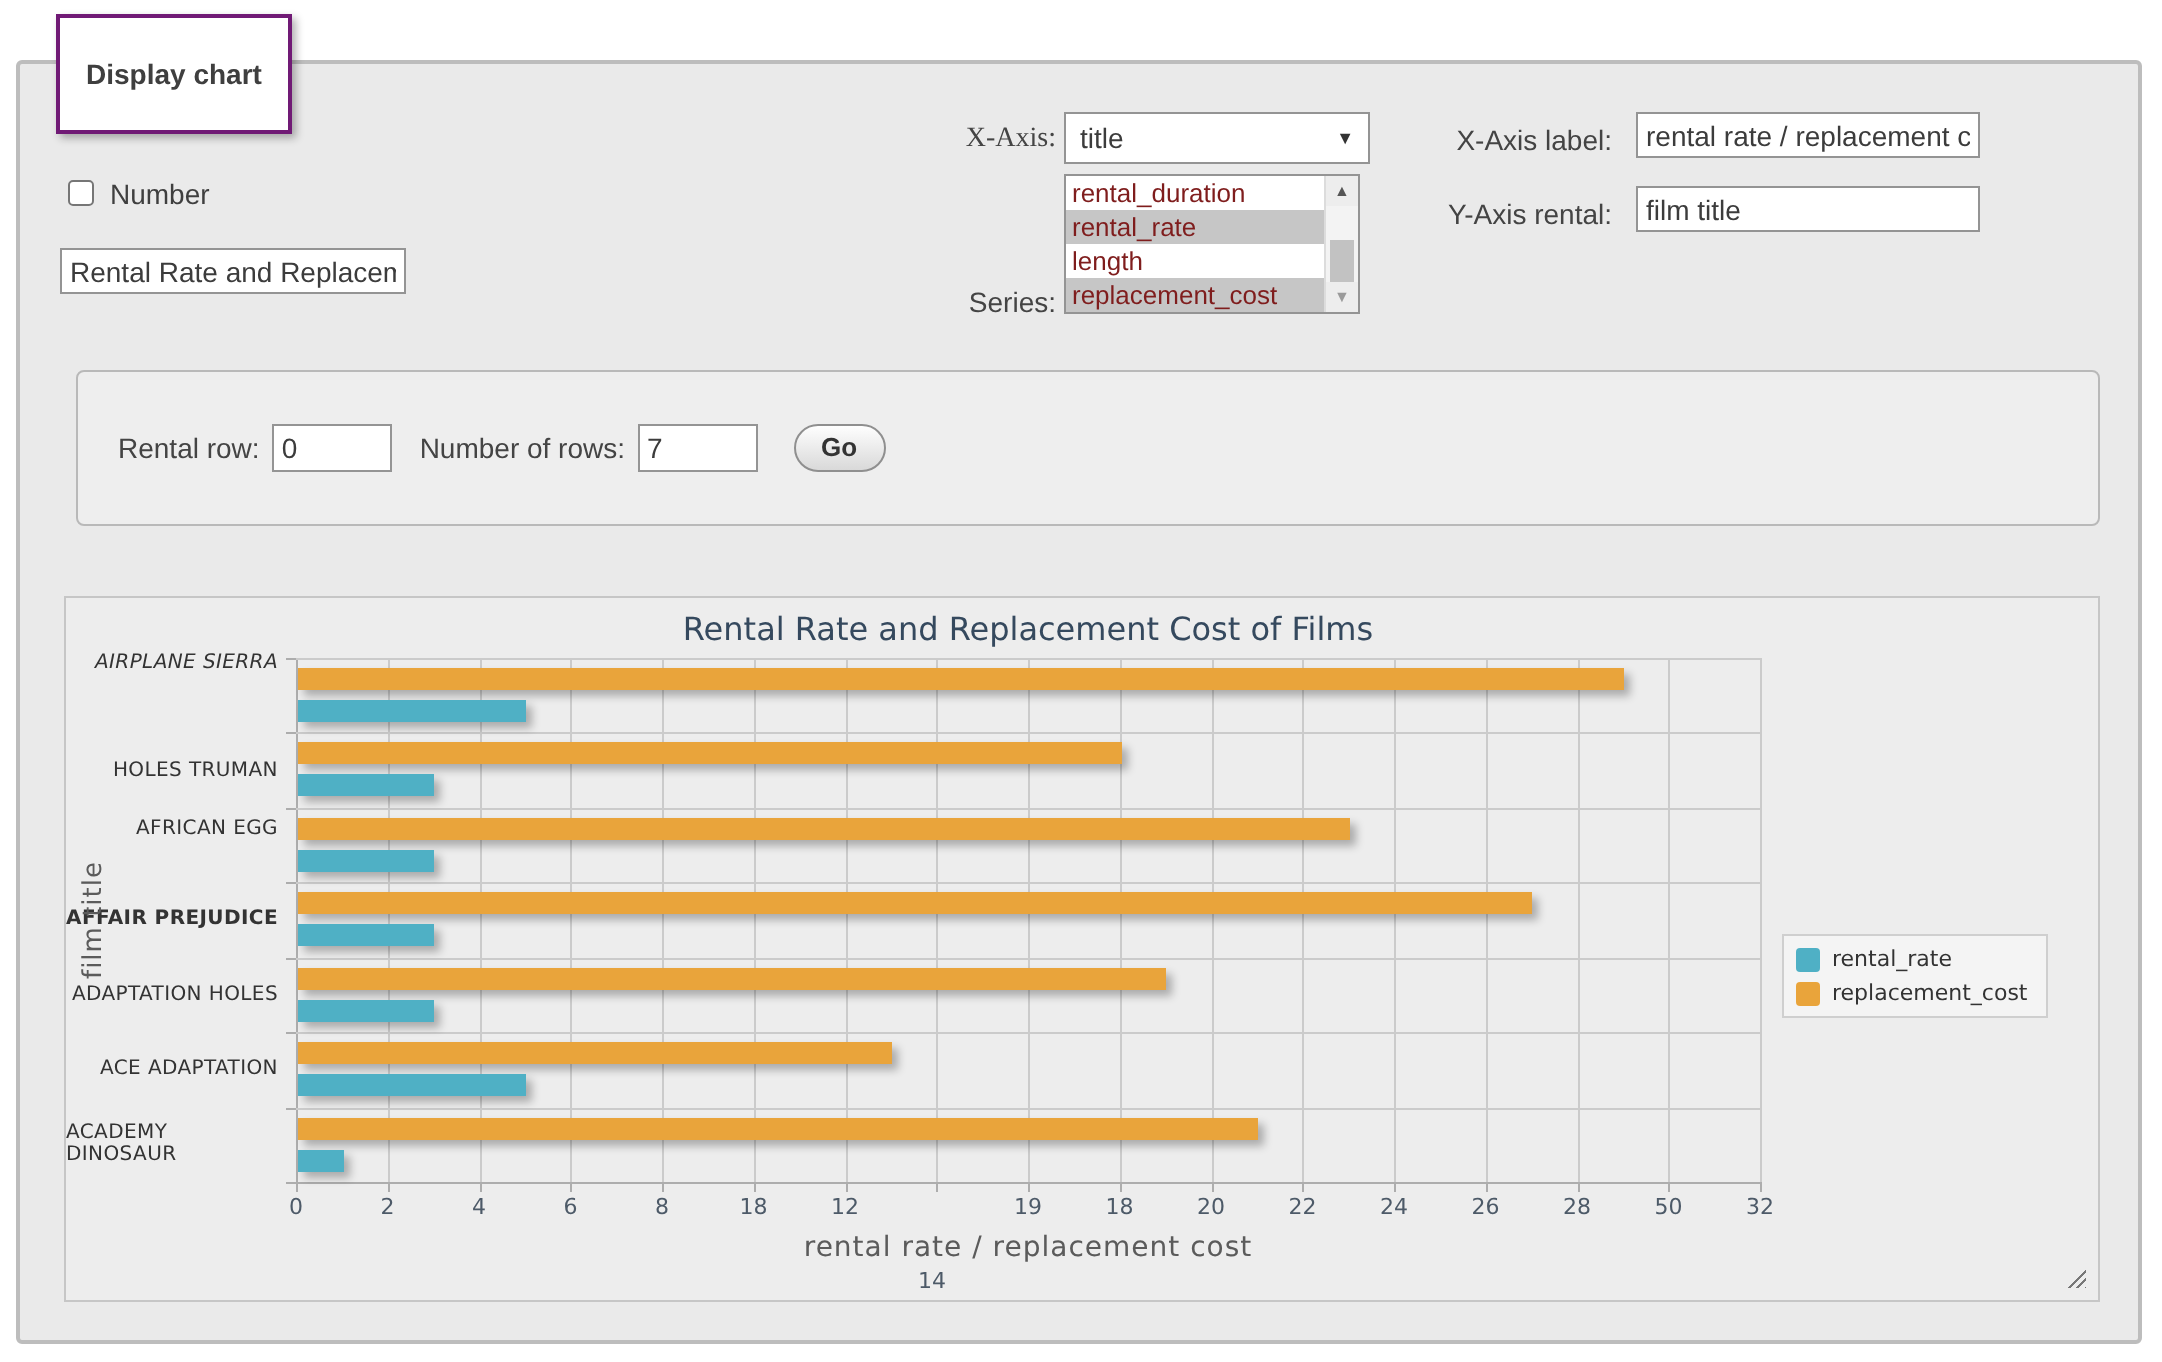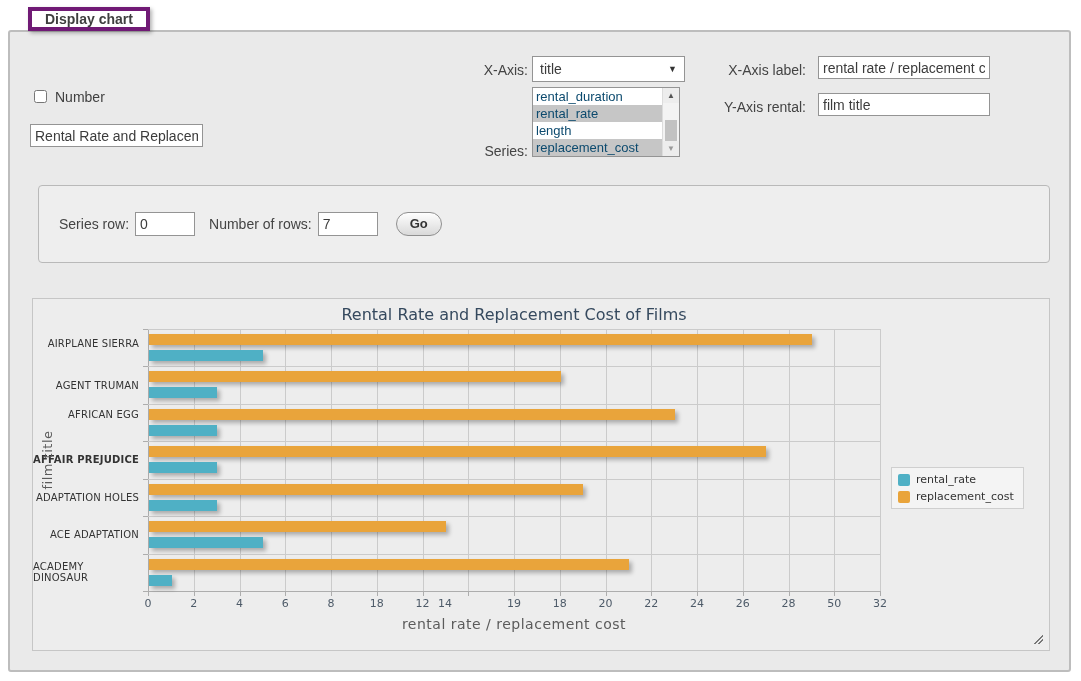--- a/index.html
+++ b/index.html
@@ -4,21 +4,21 @@
 <style>
   * { box-sizing: border-box; }
   html,body { margin:0; padding:0; background:#fff; }
   body { font-family:"Liberation Sans", sans-serif; color:#444; }
   .page { position:relative; width:1081px; height:681px; background:#fff; overflow:hidden; }
 
   
   .panel { position:absolute; left:8px; top:30px; width:1063px; height:642px;
            background:#eaeaea; border:2px solid #bdbdbd; border-radius:3px; }
   .panel-legend { position:absolute; left:18px; top:-25px; background:#fff;
-           border:4px solid #701a75; padding:0 13px; font-size:14px; font-weight:bold;
+           border:2px solid #701a75; padding:20px 13px; font-size:14px; font-weight:bold;
            color:#3f3f3f; box-shadow:2px 2px 4px rgba(0,0,0,0.3); z-index:3; }
 
   .lbl { position:absolute; font-size:14px; color:#444; }
   .rlbl { text-align:right; }
 
   
   .radio-row { position:absolute; left:20px; top:22px; display:flex; align-items:center; gap:12px; height:20px; }
   .radio-row label { display:flex; align-items:center; gap:4px; font-size:14px; color:#3f3f3f; cursor:default; }
   .stacked-row { position:absolute; left:20px; top:55px; display:flex; align-items:center; gap:5px; font-size:14px; color:#3f3f3f; }
 
@@ -29,21 +29,21 @@
   
   .select-box { position:absolute; left:522px; top:24px; width:153px; height:26px; background:#fff;
            border:1px solid #949494; display:flex; align-items:center; justify-content:space-between;
            padding:0 7px; font-size:14px; color:#3c3c3c; cursor:default; }
   .select-box .caret { font-size:9px; color:#333; }
 
   
   .listbox { position:absolute; left:522px; top:55px; width:148px; height:70px; background:#fff;
            border:1px solid #949494; display:flex; }
   .options { flex:1; overflow:hidden; }
-  .option { height:17px; line-height:17px; font-size:13px; color:#0c4a6e; padding:0 3px; white-space:nowrap; }
+  .option { height:17px; line-height:17px; font-size:13px; color:#7f1d1d; padding:0 3px; white-space:nowrap; }
   .option.selected { background:#c6c6c6; }
   .scrollbar { width:17px; background:#f3f3f3; border-left:1px solid #dcdcdc; position:relative; }
   .sb-btn { position:absolute; left:0; width:16px; height:15px; font-size:8px; text-align:center;
            line-height:15px; color:#555; background:#ededed; }
   .sb-btn.up { top:0; }
   .sb-btn.down { bottom:0; color:#9a9a9a; }
   .sb-thumb { position:absolute; left:2px; top:32px; width:12px; height:21px; background:#c2c2c2; }
 
   .xlab-input { position:absolute; left:808px; top:24px; width:172px; height:23px; }
   .ylab-input { position:absolute; left:808px; top:61px; width:172px; height:23px; }
@@ -92,21 +92,21 @@
     <div class="panel-legend">Display chart</div>
 
 
     <label class="stacked-row">
       <input type="checkbox" style="">
       <span>Number</span>
     </label>
 
     <input type="text" class="title-input" value="Rental Rate and Replacement Cost of Films" style="">
 
-    <div class="lbl rlbl" style="left:380px; top:30px; width:138px;">X-Axis:</div>
+    <div class="lbl rlbl" style="left:380px; top:30px; width:138px;font-family:Liberation Serif, serif;">X-Axis:</div>
     <div class="select-box">
       <span>title</span>
       <span class="caret">▼</span>
     </div>
 
     <div class="lbl rlbl" style="left:380px; top:111px; width:138px;">Series:</div>
     <div class="listbox">
       <div class="options" id="series-options">
           <div class="option">rental_duration</div>
           <div class="option selected">rental_rate</div>
@@ -120,21 +120,21 @@
       </div>
     </div>
 
     <div class="lbl rlbl" style="left:630px; top:30px; width:166px;">X-Axis label:</div>
     <input type="text" class="xlab-input" value="rental rate / replacement cost" style="">
 
     <div class="lbl rlbl" style="left:630px; top:67px; width:166px;">Y-Axis rental:</div>
     <input type="text" class="ylab-input" value="film title" style="">
 
     <div class="params-box">
-      <span class="lbl2">Series row:</span>
+      <span class="lbl2">Rental row:</span>
       <input type="text" value="0" style="">
       <span class="lbl2" style="margin-left:14px;">Number of rows:</span>
       <input type="text" value="7" style="">
       <button class="go-btn">Go</button>
     </div>
 
     <div class="chart-box">
       <div class="chart-title">Rental Rate and Replacement Cost of Films</div>
       <div id="plot-layer">
           <div class="vgrid axis" style="left: 115px; top: 30px; height: 262px;"></div>
@@ -153,21 +153,21 @@
           <div class="tickmark" style="left: 298px; top: 292px; width: 1px; height: 5px;"></div>
           <div class="xtick-label" style="left: 278px;">8</div>
           <div class="vgrid" style="left: 343.75px; top: 30px; height: 262px;"></div>
           <div class="tickmark" style="left: 343.75px; top: 292px; width: 1px; height: 5px;"></div>
           <div class="xtick-label" style="left: 323.75px;">18</div>
           <div class="vgrid" style="left: 389.5px; top: 30px; height: 262px;"></div>
           <div class="tickmark" style="left: 389.5px; top: 292px; width: 1px; height: 5px;"></div>
           <div class="xtick-label" style="left: 369.5px;">12</div>
           <div class="vgrid" style="left: 435.25px; top: 30px; height: 262px;"></div>
           <div class="tickmark" style="left: 435.25px; top: 292px; width: 1px; height: 5px;"></div>
-          <div class="xtick-label" style="left: 392px;">14</div>
+          <div class="xtick-label" style="left: 413px; margin-top: 37px;">14</div>
           <div class="vgrid" style="left: 481px; top: 30px; height: 262px;"></div>
           <div class="tickmark" style="left: 481px; top: 292px; width: 1px; height: 5px;"></div>
           <div class="xtick-label" style="left: 461px;">19</div>
           <div class="vgrid" style="left: 526.75px; top: 30px; height: 262px;"></div>
           <div class="tickmark" style="left: 526.75px; top: 292px; width: 1px; height: 5px;"></div>
           <div class="xtick-label" style="left: 506.75px;">18</div>
           <div class="vgrid" style="left: 572.5px; top: 30px; height: 262px;"></div>
           <div class="tickmark" style="left: 572.5px; top: 292px; width: 1px; height: 5px;"></div>
           <div class="xtick-label" style="left: 552.5px;">20</div>
           <div class="vgrid" style="left: 618.25px; top: 30px; height: 262px;"></div>
@@ -197,24 +197,24 @@
           <div class="hgrid" style="left: 115px; top: 142px; width: 732px;"></div>
           <div class="tickmark" style="left: 110px; top: 142px; width: 5px; height: 1px;"></div>
           <div class="hgrid" style="left: 115px; top: 180px; width: 732px;"></div>
           <div class="tickmark" style="left: 110px; top: 180px; width: 5px; height: 1px;"></div>
           <div class="hgrid" style="left: 115px; top: 217px; width: 732px;"></div>
           <div class="tickmark" style="left: 110px; top: 217px; width: 5px; height: 1px;"></div>
           <div class="hgrid" style="left: 115px; top: 255px; width: 732px;"></div>
           <div class="tickmark" style="left: 110px; top: 255px; width: 5px; height: 1px;"></div>
           <div class="hgrid axis" style="left: 115px; top: 292px; width: 732px;"></div>
           <div class="tickmark" style="left: 110px; top: 292px; width: 5px; height: 1px;"></div>
-          <div class="cat-label" style="top: 26px; height: 37.4286px;">AIRPLANE SIERRA</div>
+          <div class="cat-label" style="top: 14px; height: 37.4286px; font-style: italic;">AIRPLANE SIERRA</div>
           <div class="bar" style="left: 116px; top: 35px; width: 663px; background: rgb(233, 164, 59);"></div>
           <div class="bar" style="left: 116px; top: 51px; width: 114px; background: rgb(79, 176, 197);"></div>
-          <div class="cat-label" style="top: 67.4286px; height: 37.4286px;">AGENT TRUMAN</div>
+          <div class="cat-label" style="top: 67.4286px; height: 37.4286px;">HOLES TRUMAN</div>
           <div class="bar" style="left: 116px; top: 72px; width: 412px; background: rgb(233, 164, 59);"></div>
           <div class="bar" style="left: 116px; top: 88px; width: 68px; background: rgb(79, 176, 197);"></div>
           <div class="cat-label" style="top: 97px; height: 37.4286px;">AFRICAN EGG</div>
           <div class="bar" style="left: 116px; top: 110px; width: 526px; background: rgb(233, 164, 59);"></div>
           <div class="bar" style="left: 116px; top: 126px; width: 68px; background: rgb(79, 176, 197);"></div>
           <div class="cat-label" style="top: 142.286px; height: 37.4286px; font-weight: bold;">AFFAIR PREJUDICE</div>
           <div class="bar" style="left: 116px; top: 147px; width: 617px; background: rgb(233, 164, 59);"></div>
           <div class="bar" style="left: 116px; top: 163px; width: 68px; background: rgb(79, 176, 197);"></div>
           <div class="cat-label" style="top: 179.714px; height: 37.4286px;">ADAPTATION HOLES</div>
           <div class="bar" style="left: 116px; top: 185px; width: 434px; background: rgb(233, 164, 59);"></div>

